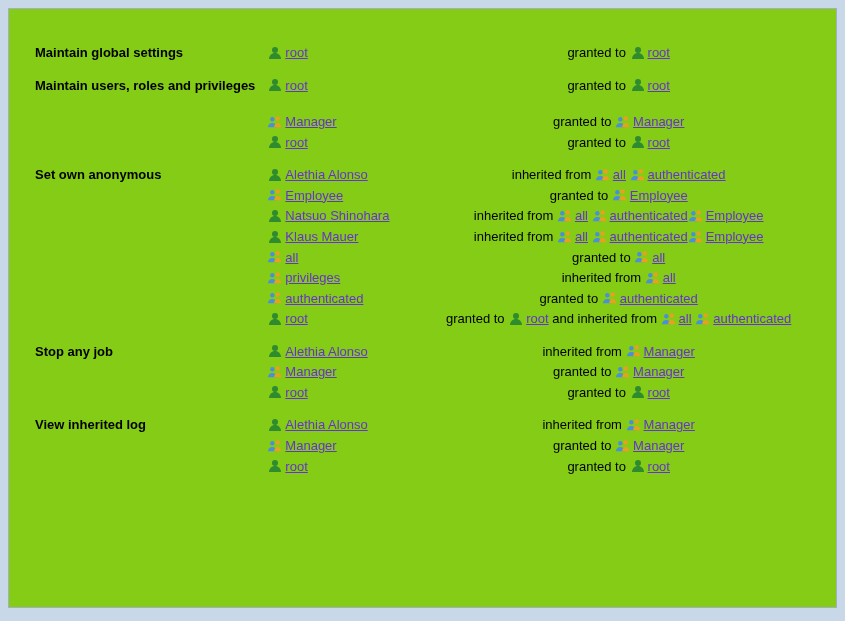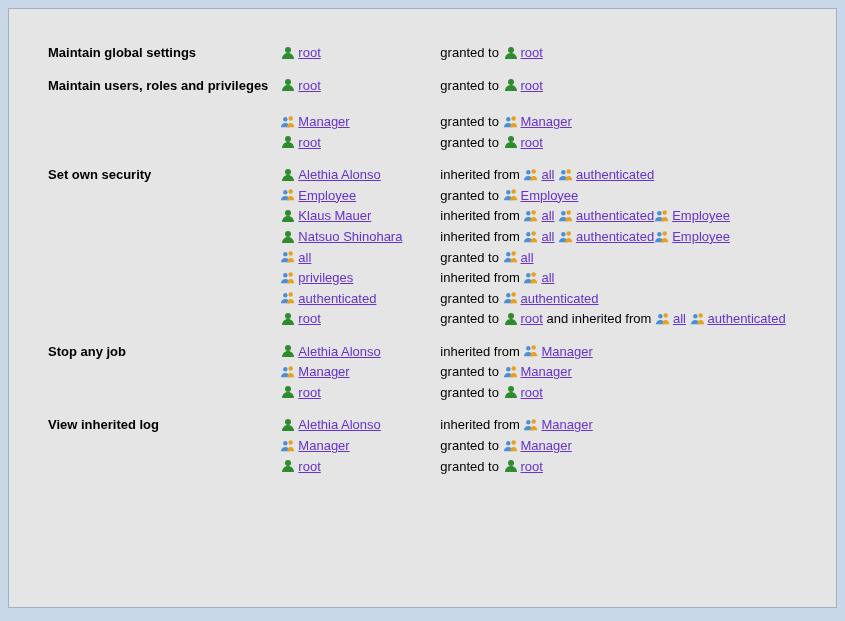--- a/index.html
+++ b/index.html
@@ -4,23 +4,23 @@
   <style>
     * { box-sizing: border-box; margin: 0; padding: 0; }
     body {
       font-family: Arial, sans-serif;
       font-size: 13px;
       background: #c8d8e8;
       padding: 8px;
       min-height: 621px;
     }
     .main-container {
-      background: #e5e5e5;
+      background: #84cc16;
       border: 1px solid #a0b0c0;
-      padding: 16px 20px 20px 33px;
+      padding: 16px 20px 20px 20px;
       min-height: 600px;
     }
     h1 {
       font-size: 24px;
       font-weight: bold;
       color: #000;
       margin-bottom: 18px;
       font-family: Arial, sans-serif;
     }
     .report-table {
@@ -37,20 +37,21 @@
       white-space: nowrap;
       padding-right: 12px;
       padding-top: 4px;
     }
     .subject-cell {
       white-space: nowrap;
       padding-right: 8px;
     }
     .detail-cell {
       white-space: nowrap;
+      text-align: center;
     }
     .section-spacer {
       height: 8px;
     }
     a {
       color: #6633cc;
       text-decoration: underline;
       cursor: pointer;
     }
     .static-text {
@@ -143,21 +144,21 @@
   </svg><a href="#">root</a></td>
           <td class="detail-cell"><span class="static-text">granted to </span><svg class="icon-user" viewBox="0 0 16 16" xmlns="http://www.w3.org/2000/svg">
     <circle cx="8" cy="5" r="3" fill="#2e8b2e"></circle>
     <path d="M2 14c0-3.3 2.7-6 6-6s6 2.7 6 6" fill="#2e8b2e"></path>
   </svg><a href="#">root</a></td>
         </tr>
         <tr>
           <td class="section-spacer" colspan="3"></td>
         </tr>
         <tr class="perm-row first-in-section">
-          <td class="permission-name" style="width: 230px;">Set own security</td>
+          <td class="permission-name" style="width: 230px;">Set own anonymous</td>
           <td class="subject-cell" style="width: 160px;"><svg class="icon-user" viewBox="0 0 16 16" xmlns="http://www.w3.org/2000/svg">
     <circle cx="8" cy="5" r="3" fill="#2e8b2e"></circle>
     <path d="M2 14c0-3.3 2.7-6 6-6s6 2.7 6 6" fill="#2e8b2e"></path>
   </svg><a href="#">Alethia Alonso</a></td>
           <td class="detail-cell"><span class="static-text">inherited from </span><svg class="icon-role" viewBox="0 0 18 16" xmlns="http://www.w3.org/2000/svg">
     <circle cx="6" cy="5" r="2.5" fill="#4a90d9"></circle>
     <path d="M0 14c0-3 2.2-5.5 6-5.5" fill="none" stroke="#4a90d9" stroke-width="0"></path>
     <path d="M1 14c0-2.8 2.2-5 5-5s5 2.2 5 5" fill="#4a90d9"></path>
     <circle cx="12" cy="4" r="2.5" fill="#e8a020"></circle>
     <path d="M8 14c0-2.8 1.8-5 4-5s4 2.2 4 5" fill="#e8a020"></path>
@@ -184,47 +185,47 @@
     <path d="M1 14c0-2.8 2.2-5 5-5s5 2.2 5 5" fill="#4a90d9"></path>
     <circle cx="12" cy="4" r="2.5" fill="#e8a020"></circle>
     <path d="M8 14c0-2.8 1.8-5 4-5s4 2.2 4 5" fill="#e8a020"></path>
   </svg><a href="#">Employee</a></td>
         </tr>
         <tr class="perm-row">
           <td style="width: 230px;"></td>
           <td class="subject-cell" style="width: 160px;"><svg class="icon-user" viewBox="0 0 16 16" xmlns="http://www.w3.org/2000/svg">
     <circle cx="8" cy="5" r="3" fill="#2e8b2e"></circle>
     <path d="M2 14c0-3.3 2.7-6 6-6s6 2.7 6 6" fill="#2e8b2e"></path>
+  </svg><a href="#">Natsuo Shinohara</a></td>
+          <td class="detail-cell"><span class="static-text">inherited from </span><svg class="icon-role" viewBox="0 0 18 16" xmlns="http://www.w3.org/2000/svg">
+    <circle cx="6" cy="5" r="2.5" fill="#4a90d9"></circle>
+    <path d="M0 14c0-3 2.2-5.5 6-5.5" fill="none" stroke="#4a90d9" stroke-width="0"></path>
+    <path d="M1 14c0-2.8 2.2-5 5-5s5 2.2 5 5" fill="#4a90d9"></path>
+    <circle cx="12" cy="4" r="2.5" fill="#e8a020"></circle>
+    <path d="M8 14c0-2.8 1.8-5 4-5s4 2.2 4 5" fill="#e8a020"></path>
+  </svg><a href="#">all</a> <svg class="icon-role" viewBox="0 0 18 16" xmlns="http://www.w3.org/2000/svg">
+    <circle cx="6" cy="5" r="2.5" fill="#4a90d9"></circle>
+    <path d="M0 14c0-3 2.2-5.5 6-5.5" fill="none" stroke="#4a90d9" stroke-width="0"></path>
+    <path d="M1 14c0-2.8 2.2-5 5-5s5 2.2 5 5" fill="#4a90d9"></path>
+    <circle cx="12" cy="4" r="2.5" fill="#e8a020"></circle>
+    <path d="M8 14c0-2.8 1.8-5 4-5s4 2.2 4 5" fill="#e8a020"></path>
+  </svg><a href="#">authenticated</a><svg class="icon-role" viewBox="0 0 18 16" xmlns="http://www.w3.org/2000/svg">
+    <circle cx="6" cy="5" r="2.5" fill="#4a90d9"></circle>
+    <path d="M0 14c0-3 2.2-5.5 6-5.5" fill="none" stroke="#4a90d9" stroke-width="0"></path>
+    <path d="M1 14c0-2.8 2.2-5 5-5s5 2.2 5 5" fill="#4a90d9"></path>
+    <circle cx="12" cy="4" r="2.5" fill="#e8a020"></circle>
+    <path d="M8 14c0-2.8 1.8-5 4-5s4 2.2 4 5" fill="#e8a020"></path>
+  </svg><a href="#">Employee</a></td>
+        </tr>
+        <tr class="perm-row">
+          <td style="width: 230px;"></td>
+          <td class="subject-cell" style="width: 160px;"><svg class="icon-user" viewBox="0 0 16 16" xmlns="http://www.w3.org/2000/svg">
+    <circle cx="8" cy="5" r="3" fill="#2e8b2e"></circle>
+    <path d="M2 14c0-3.3 2.7-6 6-6s6 2.7 6 6" fill="#2e8b2e"></path>
   </svg><a href="#">Klaus Mauer</a></td>
-          <td class="detail-cell"><span class="static-text">inherited from </span><svg class="icon-role" viewBox="0 0 18 16" xmlns="http://www.w3.org/2000/svg">
-    <circle cx="6" cy="5" r="2.5" fill="#4a90d9"></circle>
-    <path d="M0 14c0-3 2.2-5.5 6-5.5" fill="none" stroke="#4a90d9" stroke-width="0"></path>
-    <path d="M1 14c0-2.8 2.2-5 5-5s5 2.2 5 5" fill="#4a90d9"></path>
-    <circle cx="12" cy="4" r="2.5" fill="#e8a020"></circle>
-    <path d="M8 14c0-2.8 1.8-5 4-5s4 2.2 4 5" fill="#e8a020"></path>
-  </svg><a href="#">all</a> <svg class="icon-role" viewBox="0 0 18 16" xmlns="http://www.w3.org/2000/svg">
-    <circle cx="6" cy="5" r="2.5" fill="#4a90d9"></circle>
-    <path d="M0 14c0-3 2.2-5.5 6-5.5" fill="none" stroke="#4a90d9" stroke-width="0"></path>
-    <path d="M1 14c0-2.8 2.2-5 5-5s5 2.2 5 5" fill="#4a90d9"></path>
-    <circle cx="12" cy="4" r="2.5" fill="#e8a020"></circle>
-    <path d="M8 14c0-2.8 1.8-5 4-5s4 2.2 4 5" fill="#e8a020"></path>
-  </svg><a href="#">authenticated</a><svg class="icon-role" viewBox="0 0 18 16" xmlns="http://www.w3.org/2000/svg">
-    <circle cx="6" cy="5" r="2.5" fill="#4a90d9"></circle>
-    <path d="M0 14c0-3 2.2-5.5 6-5.5" fill="none" stroke="#4a90d9" stroke-width="0"></path>
-    <path d="M1 14c0-2.8 2.2-5 5-5s5 2.2 5 5" fill="#4a90d9"></path>
-    <circle cx="12" cy="4" r="2.5" fill="#e8a020"></circle>
-    <path d="M8 14c0-2.8 1.8-5 4-5s4 2.2 4 5" fill="#e8a020"></path>
-  </svg><a href="#">Employee</a></td>
-        </tr>
-        <tr class="perm-row">
-          <td style="width: 230px;"></td>
-          <td class="subject-cell" style="width: 160px;"><svg class="icon-user" viewBox="0 0 16 16" xmlns="http://www.w3.org/2000/svg">
-    <circle cx="8" cy="5" r="3" fill="#2e8b2e"></circle>
-    <path d="M2 14c0-3.3 2.7-6 6-6s6 2.7 6 6" fill="#2e8b2e"></path>
-  </svg><a href="#">Natsuo Shinohara</a></td>
           <td class="detail-cell"><span class="static-text">inherited from </span><svg class="icon-role" viewBox="0 0 18 16" xmlns="http://www.w3.org/2000/svg">
     <circle cx="6" cy="5" r="2.5" fill="#4a90d9"></circle>
     <path d="M0 14c0-3 2.2-5.5 6-5.5" fill="none" stroke="#4a90d9" stroke-width="0"></path>
     <path d="M1 14c0-2.8 2.2-5 5-5s5 2.2 5 5" fill="#4a90d9"></path>
     <circle cx="12" cy="4" r="2.5" fill="#e8a020"></circle>
     <path d="M8 14c0-2.8 1.8-5 4-5s4 2.2 4 5" fill="#e8a020"></path>
   </svg><a href="#">all</a> <svg class="icon-role" viewBox="0 0 18 16" xmlns="http://www.w3.org/2000/svg">
     <circle cx="6" cy="5" r="2.5" fill="#4a90d9"></circle>
     <path d="M0 14c0-3 2.2-5.5 6-5.5" fill="none" stroke="#4a90d9" stroke-width="0"></path>
     <path d="M1 14c0-2.8 2.2-5 5-5s5 2.2 5 5" fill="#4a90d9"></path>

